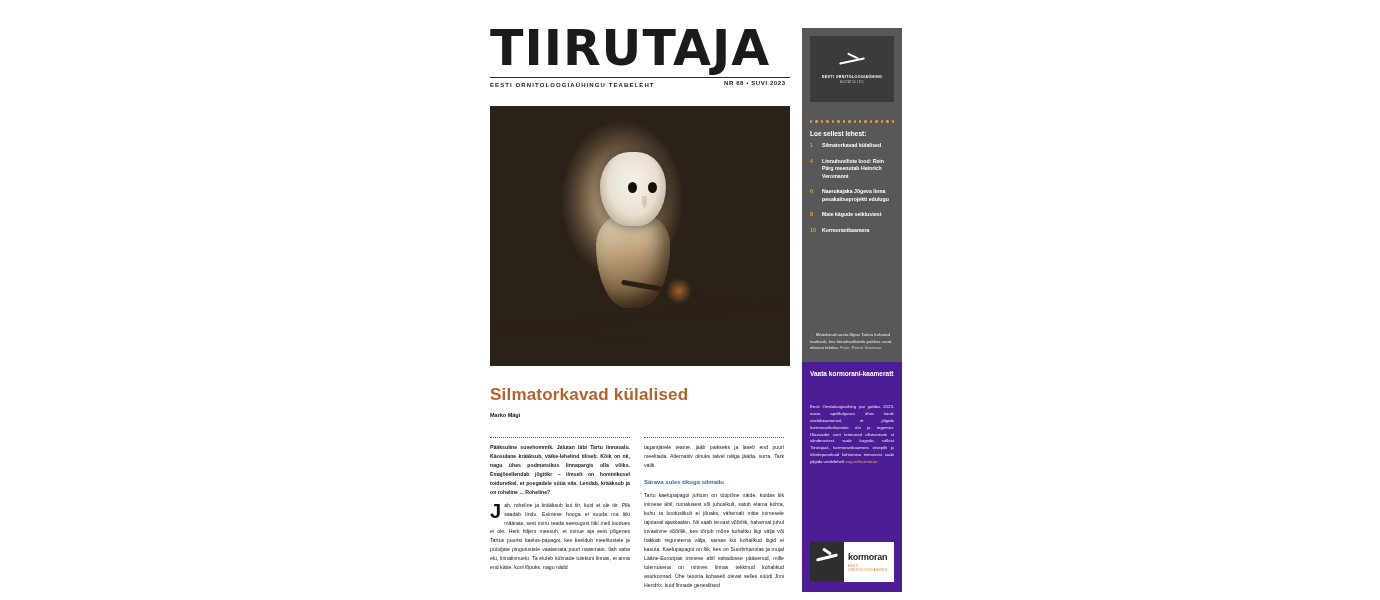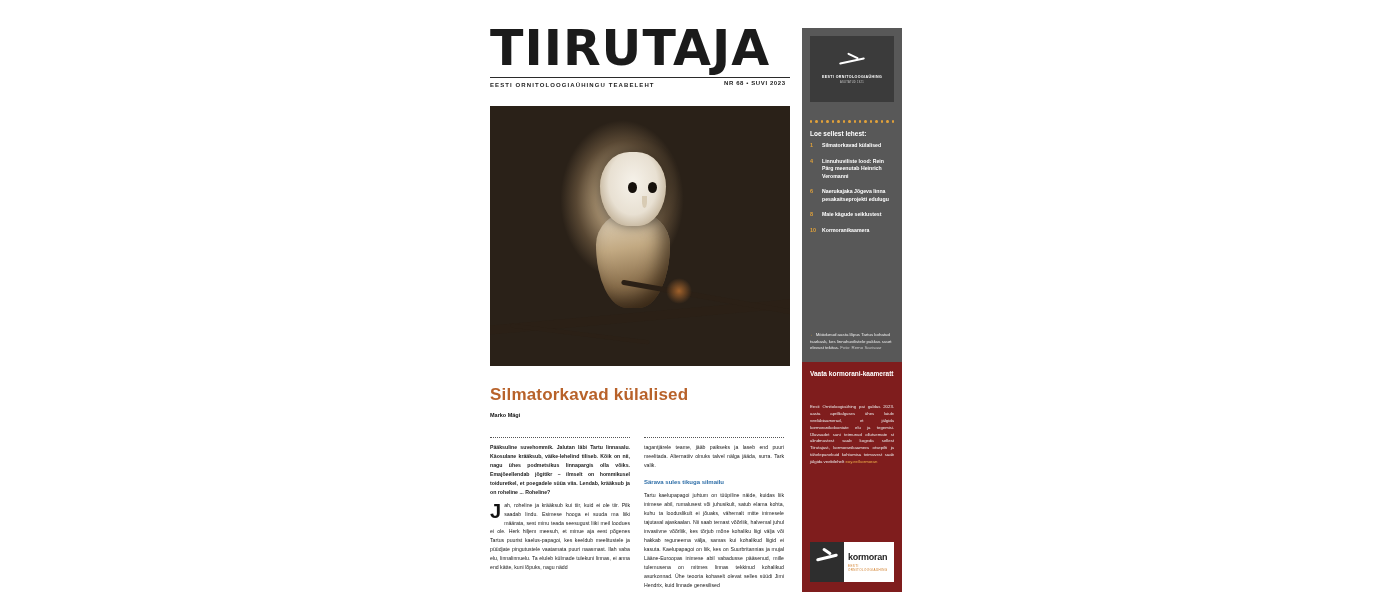--- a/index.html
+++ b/index.html
@@ -305,21 +305,21 @@
   .cap-star { color: #e0a13a; font-weight: bold; }
   .cap-credit { color: #c9c9c9; }
 
   
   #promo {
     position: absolute;
     left: 802px;
     top: 362px;
     width: 100px;
     height: 230px;
-    background: #7f1d1d;
+    background: #4c1d95;
   }
   .promo-title {
     position: absolute;
     left: 8px;
     top: 8px;
     width: 84px;
     color: #ffffff;
     font-size: 6.5px;
     font-weight: bold;
     line-height: 1.35;

